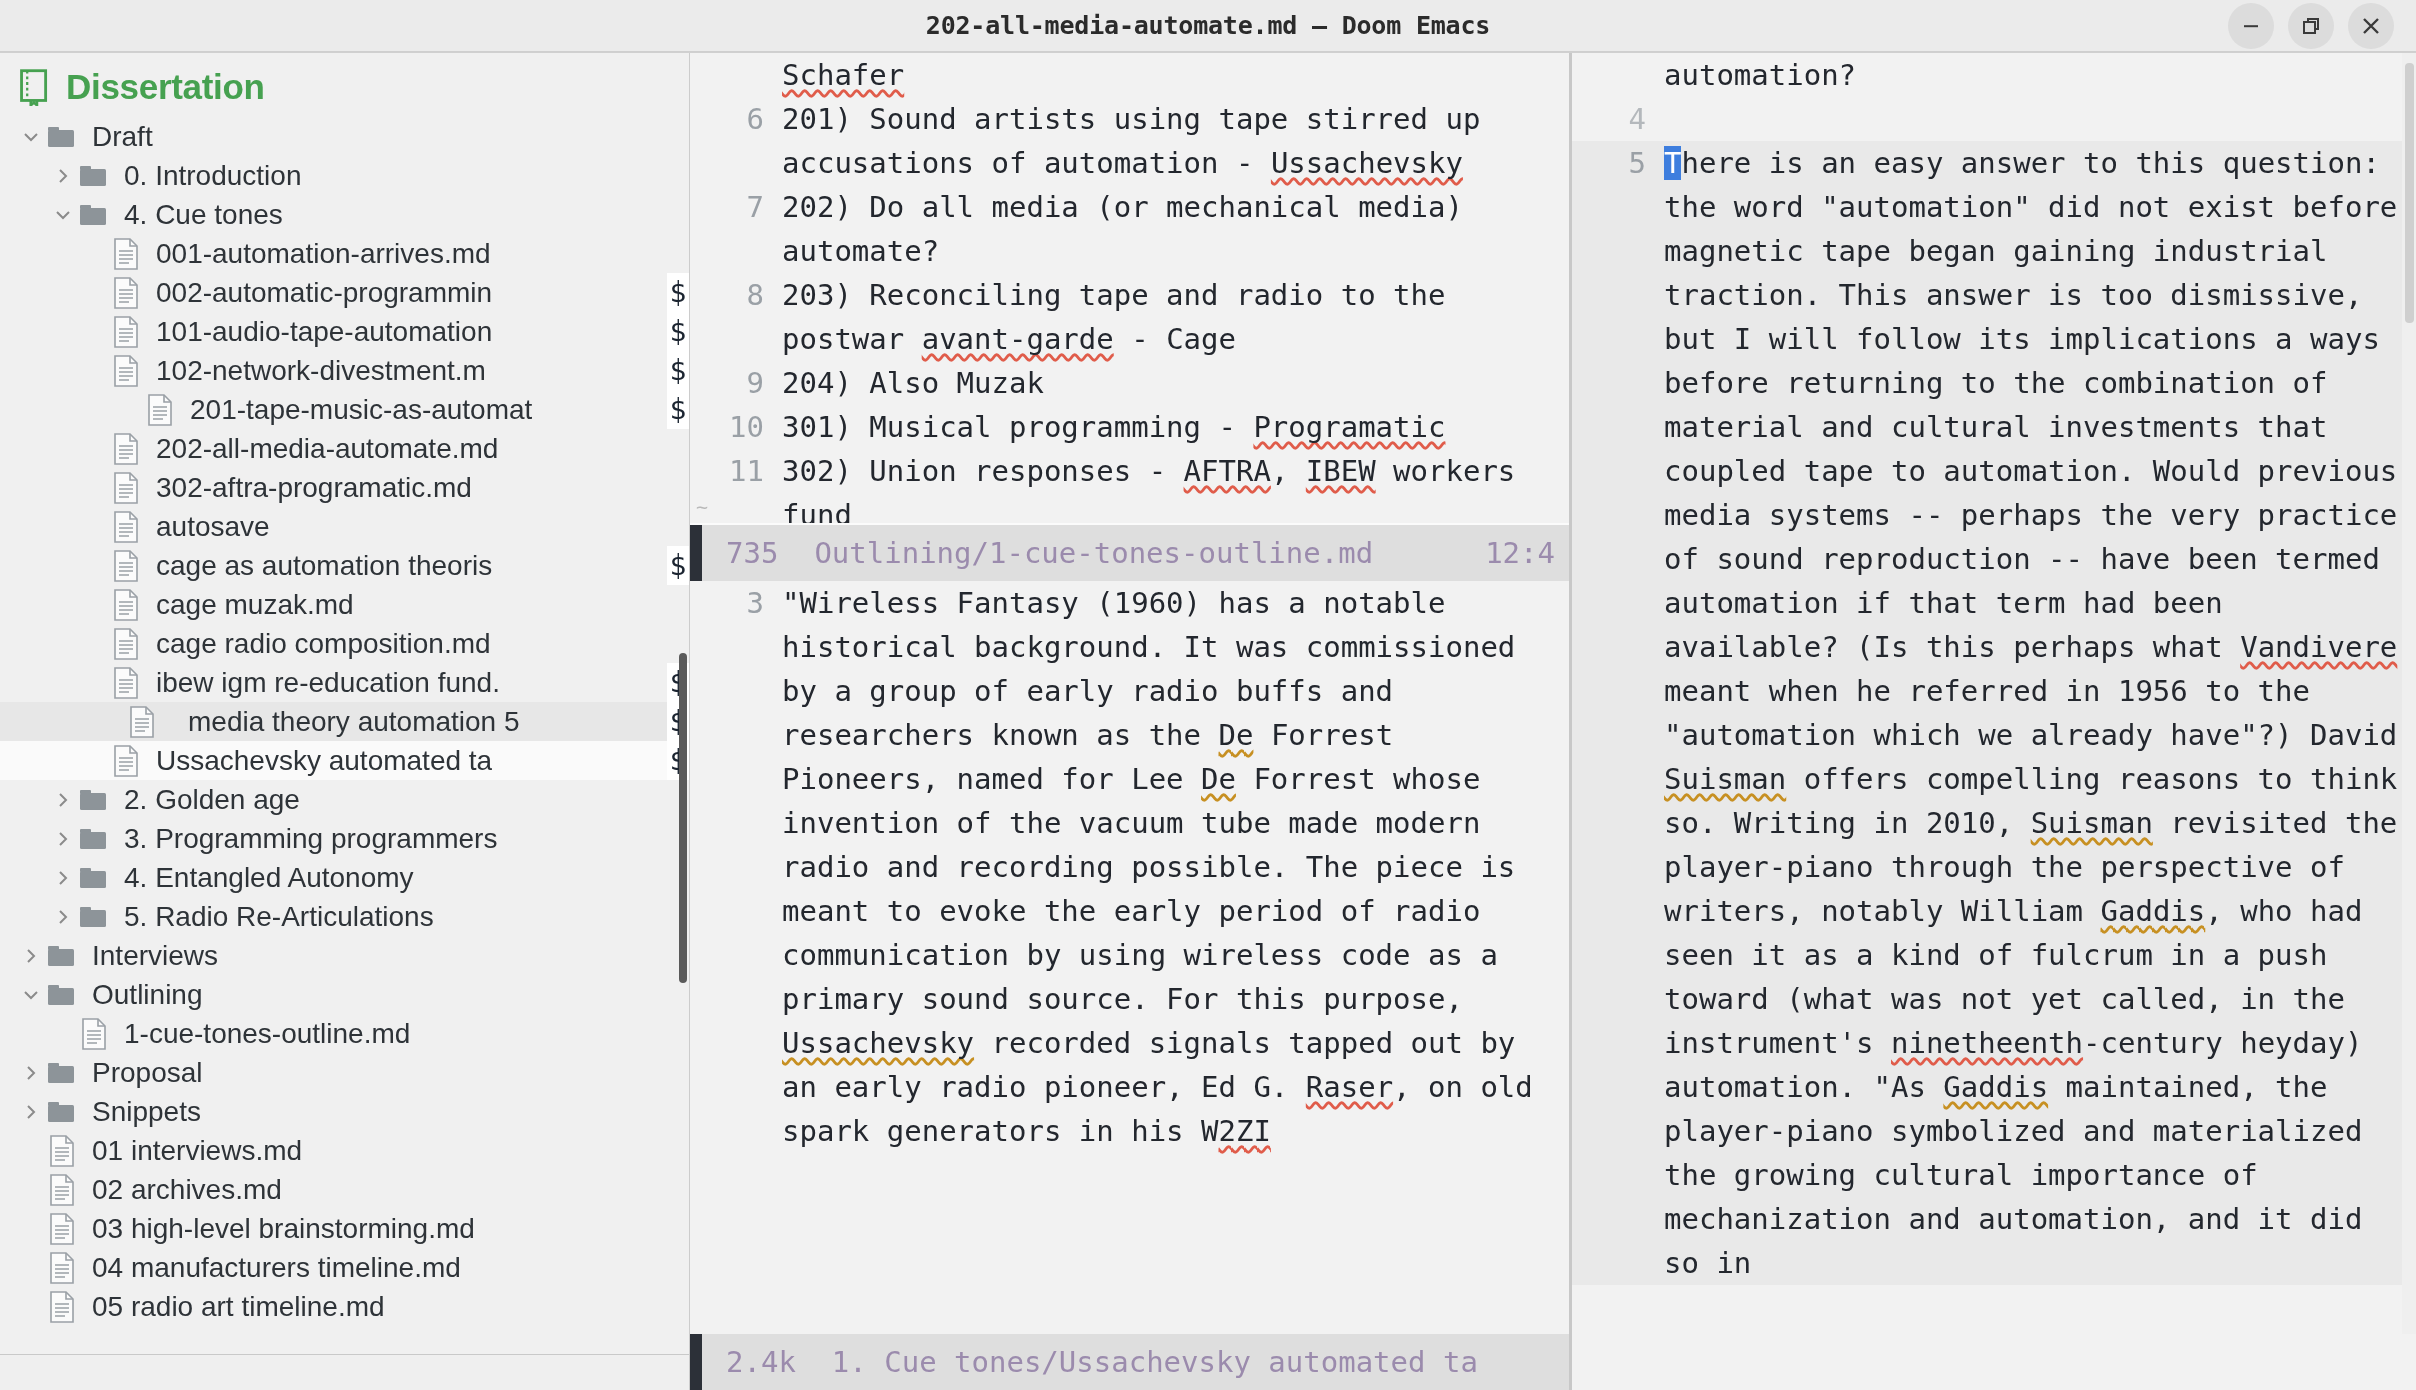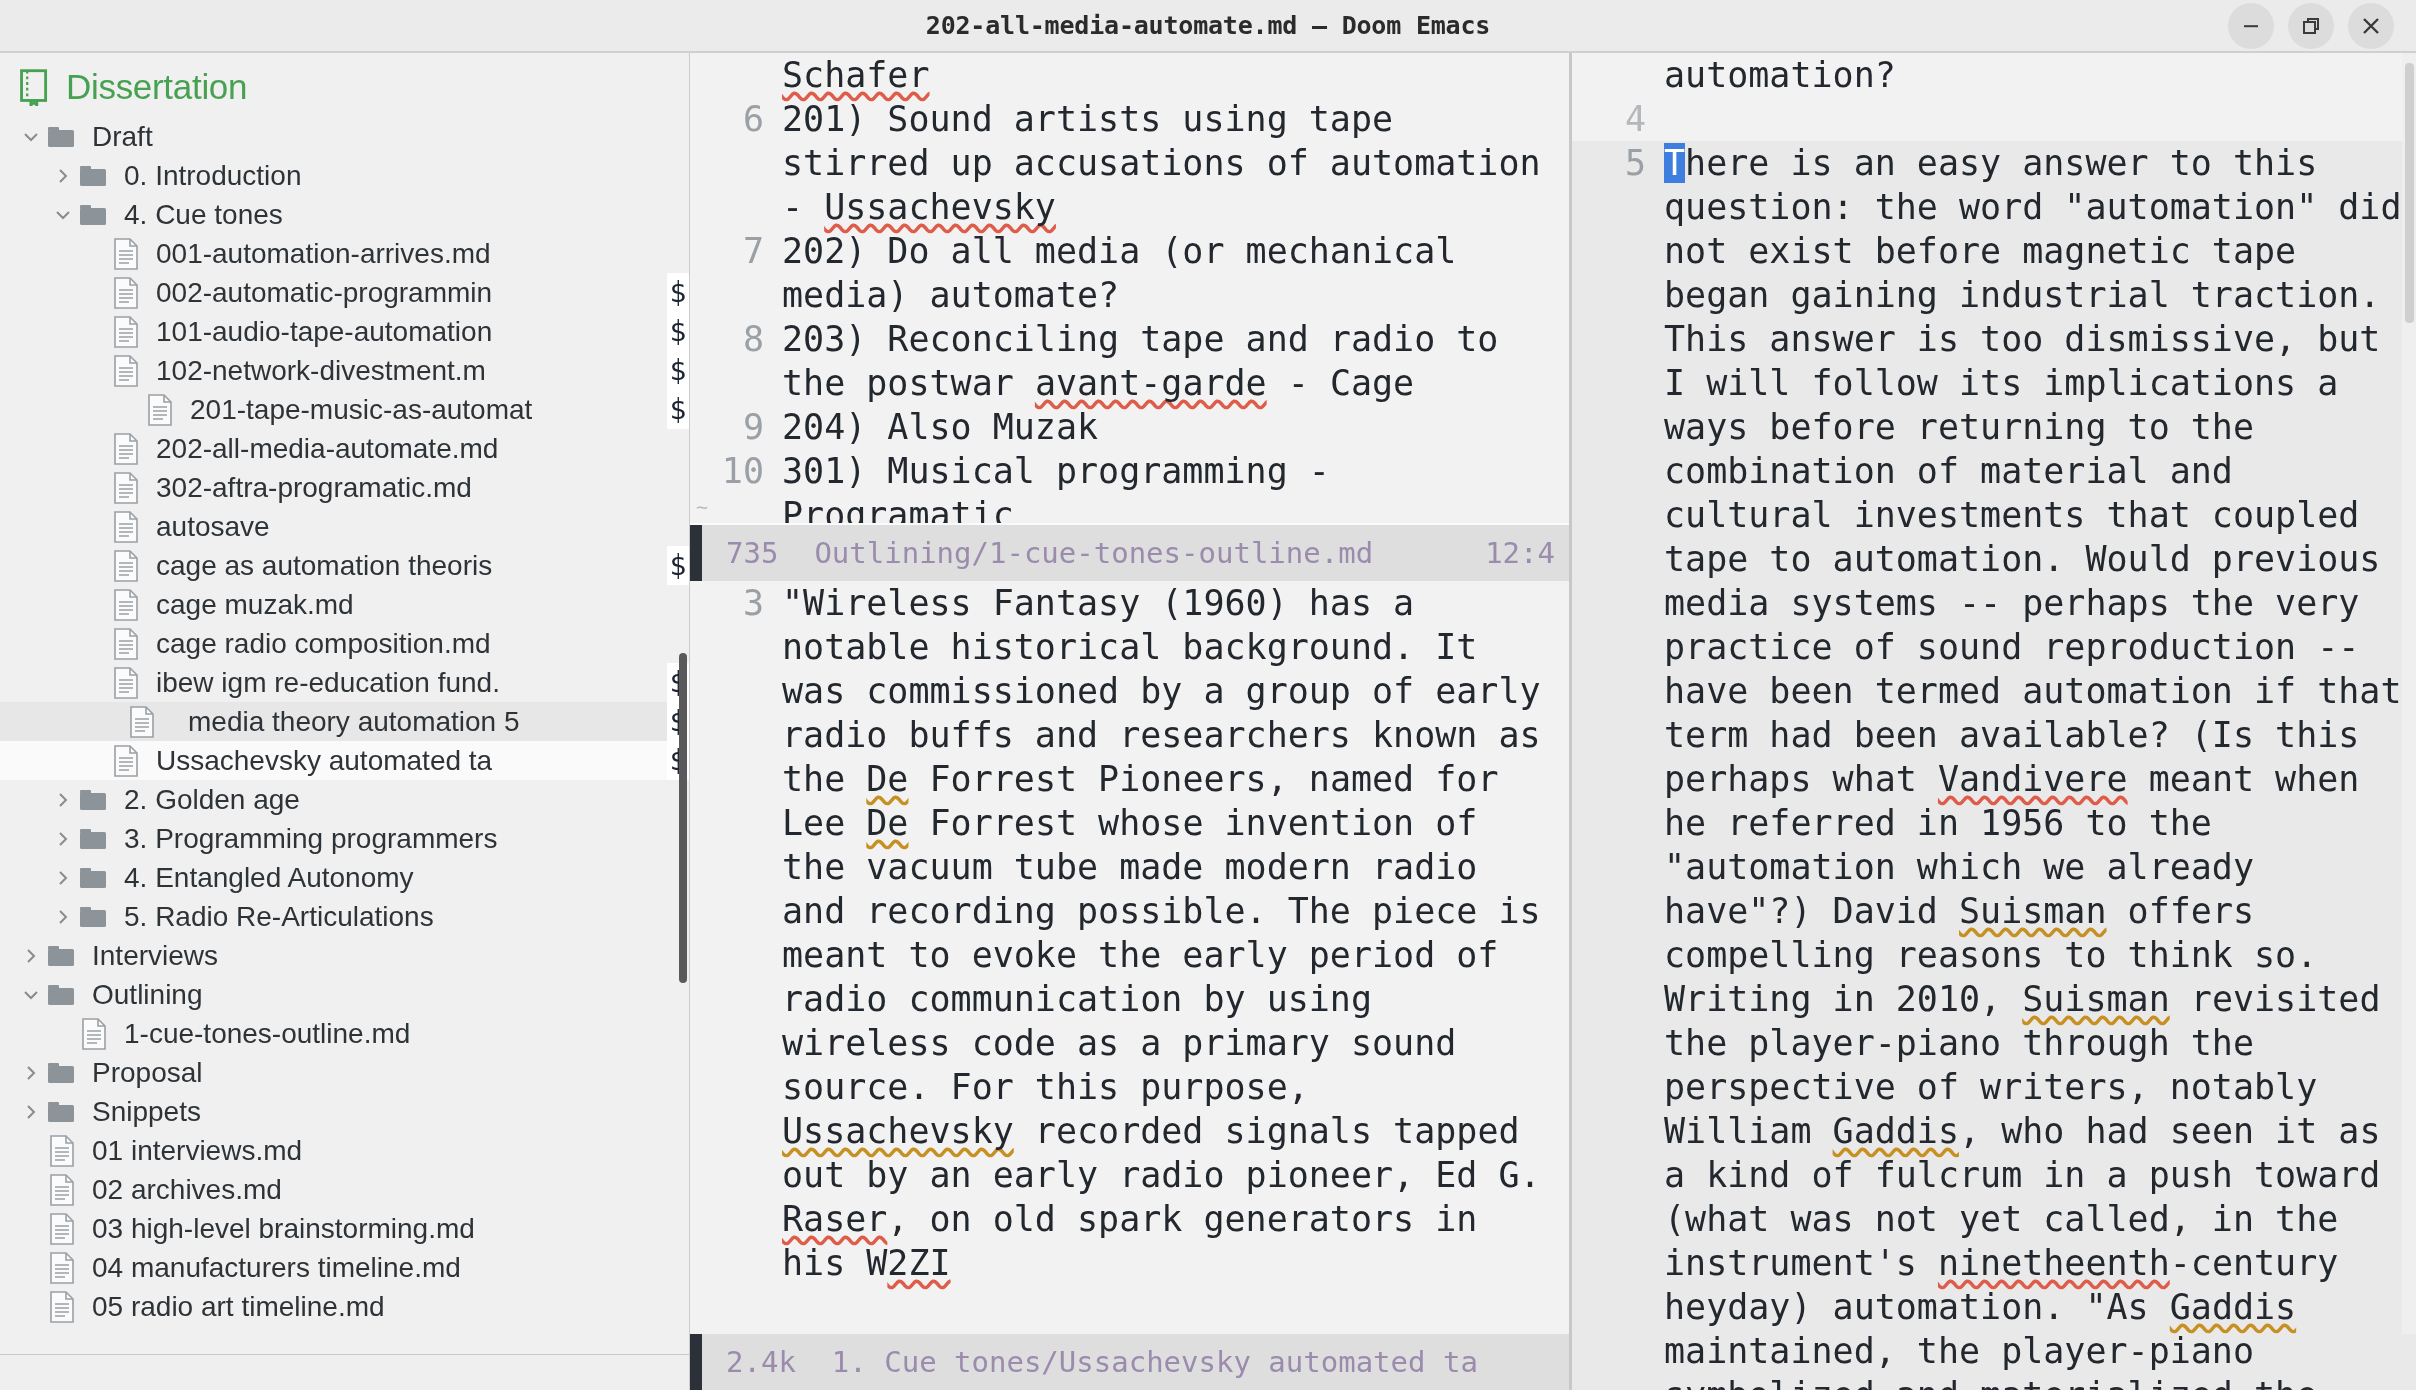--- a/index.html
+++ b/index.html
@@ -26,21 +26,21 @@
   #frame { flex:1 1 auto; display:flex; min-height:0; background:#f0f0f0;
            border-top:1px solid #d0d0d0; }
 
   
   #sidebar { width:690px; flex:0 0 690px; background:#f0f0f0;
              position:relative; overflow:hidden;
              border-right:1px solid #cccccc; }
   #side-scroll { position:absolute; inset:0 0 36px 0; overflow:hidden; }
   #project-head { display:flex; align-items:center; gap:14px;
                   padding:14px 0 10px 18px; }
-  #project-name { font-size:35px; font-weight:normal; color:#46a150;
+  #project-name { font-size:35px; font-weight:bold; color:#46a150;
                   font-family:"Liberation Sans", sans-serif; letter-spacing:-0.3px; }
   .row { display:flex; align-items:center; height:39px;
          font-size:28px; color:#2e3338; white-space:nowrap;
          font-family:"Liberation Sans", sans-serif; position:relative; }
   .row.sel-soft { background:#e7e7e7; }
   .row.sel-hard { background:#fafafa; }
   .chev { width:26px; flex:0 0 26px; display:flex; align-items:center;
           justify-content:center; color:#8b8b8b; }
   .chev.blank { visibility:hidden; }
   .ico { width:36px; flex:0 0 36px; display:flex; align-items:center;
@@ -57,21 +57,21 @@
 
   
   #cols { flex:1 1 auto; display:flex; min-width:0; }
   .col { display:flex; flex-direction:column; min-width:0; position:relative; }
   #colA { width:880px; flex:0 0 880px; border-right:1px solid #c8c8c8; }
   #colB { flex:1 1 auto; }
 
   .pane { position:relative; overflow:hidden; background:#f2f2f2; min-height:0; }
   .pane-body { padding:0; }
   .codeline { display:flex; font-family:"DejaVu Sans Mono", monospace;
-              font-size:35px; line-height:44px; color:#23272e; }
+              font-size:29px; line-height:44px; color:#23272e; }
   .codeline.cur { background:#e9e9e9; }
   .gut { width:92px; flex:0 0 92px; text-align:right; padding-right:18px;
          color:#9aa0a6; }
   .gut.dim { color:#b4b8bc; }
   .txt { flex:1 1 auto; white-space:pre-wrap; word-break:normal; padding-right:12px; }
 
   
   .sp  { text-decoration:underline wavy #e05c4a; text-decoration-skip-ink:none;
          text-underline-offset:4px; }
   .gr  { text-decoration:underline wavy #c79022; text-decoration-skip-ink:none;

